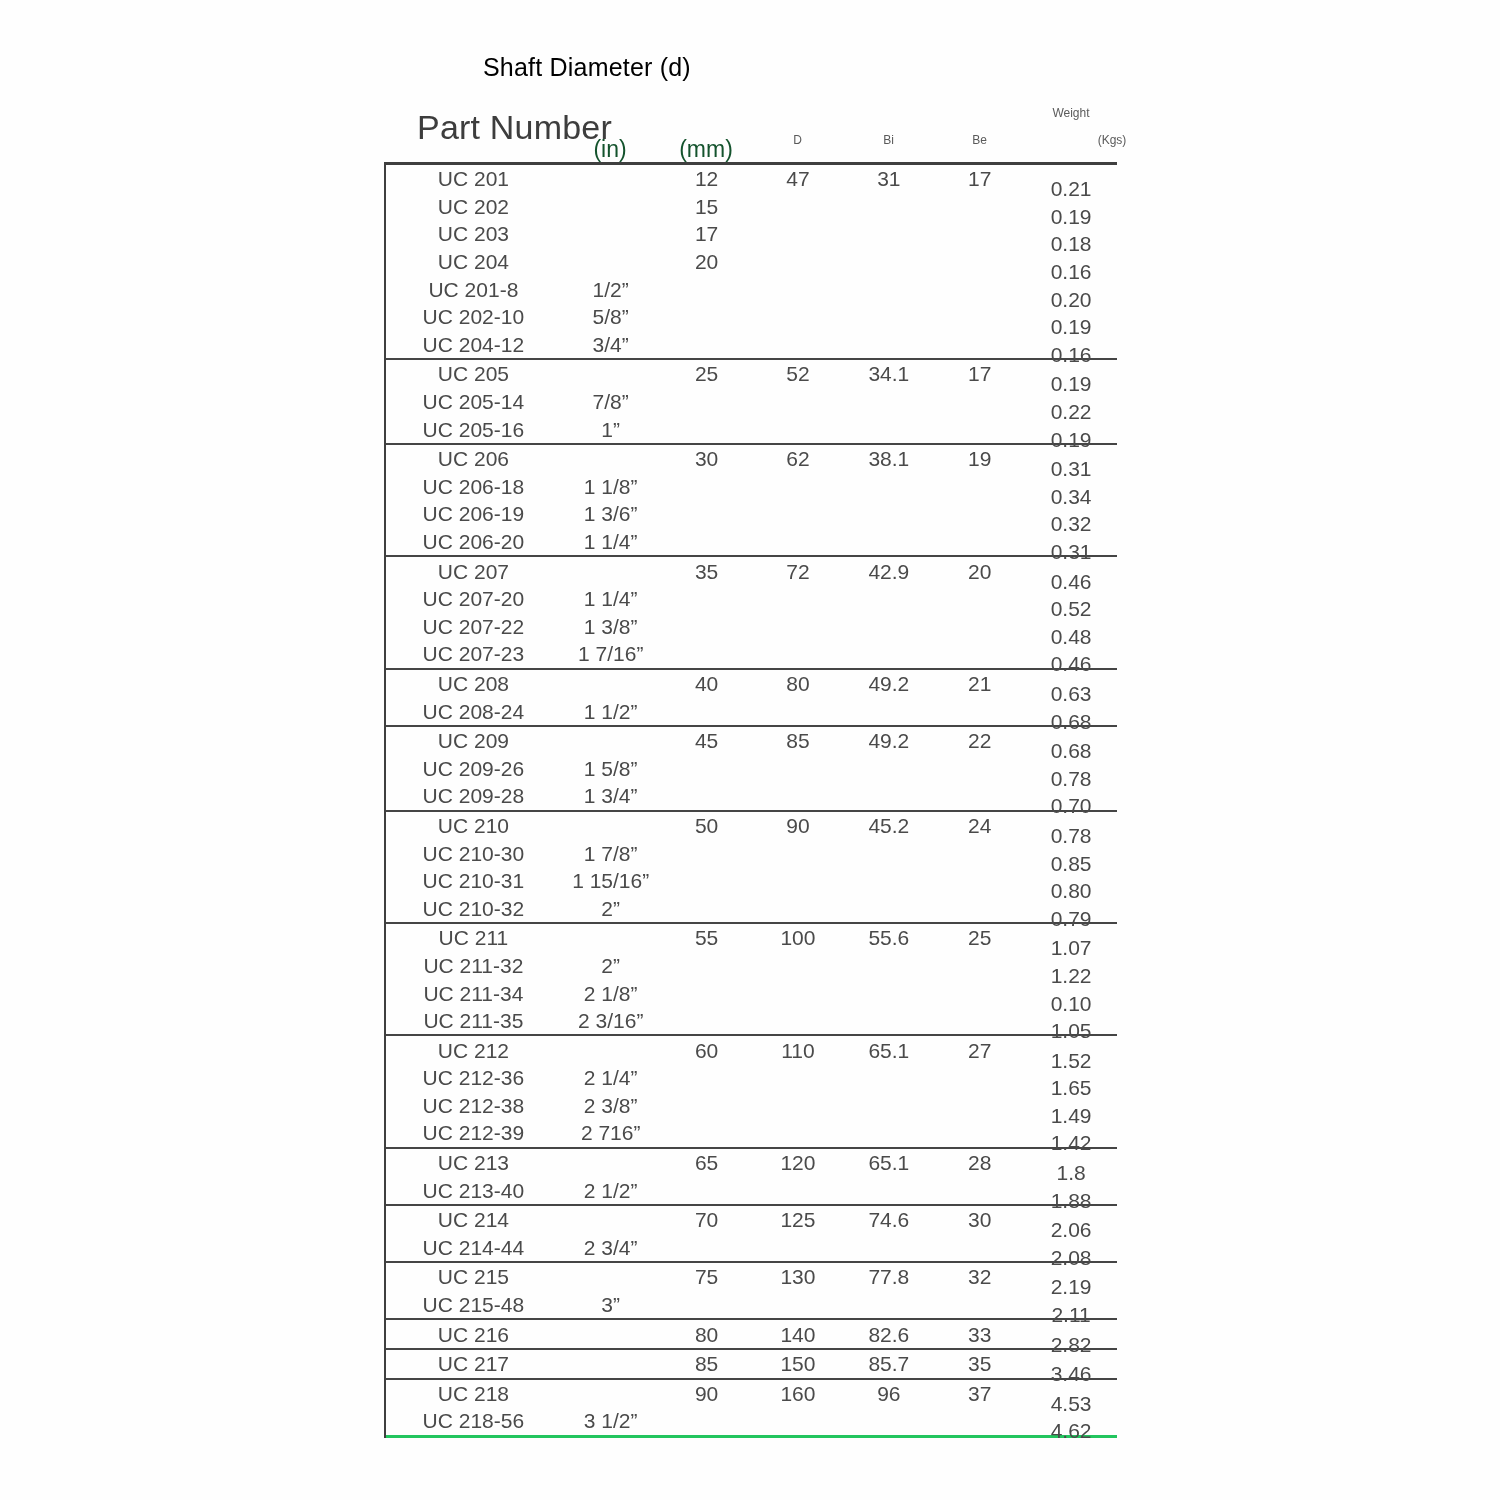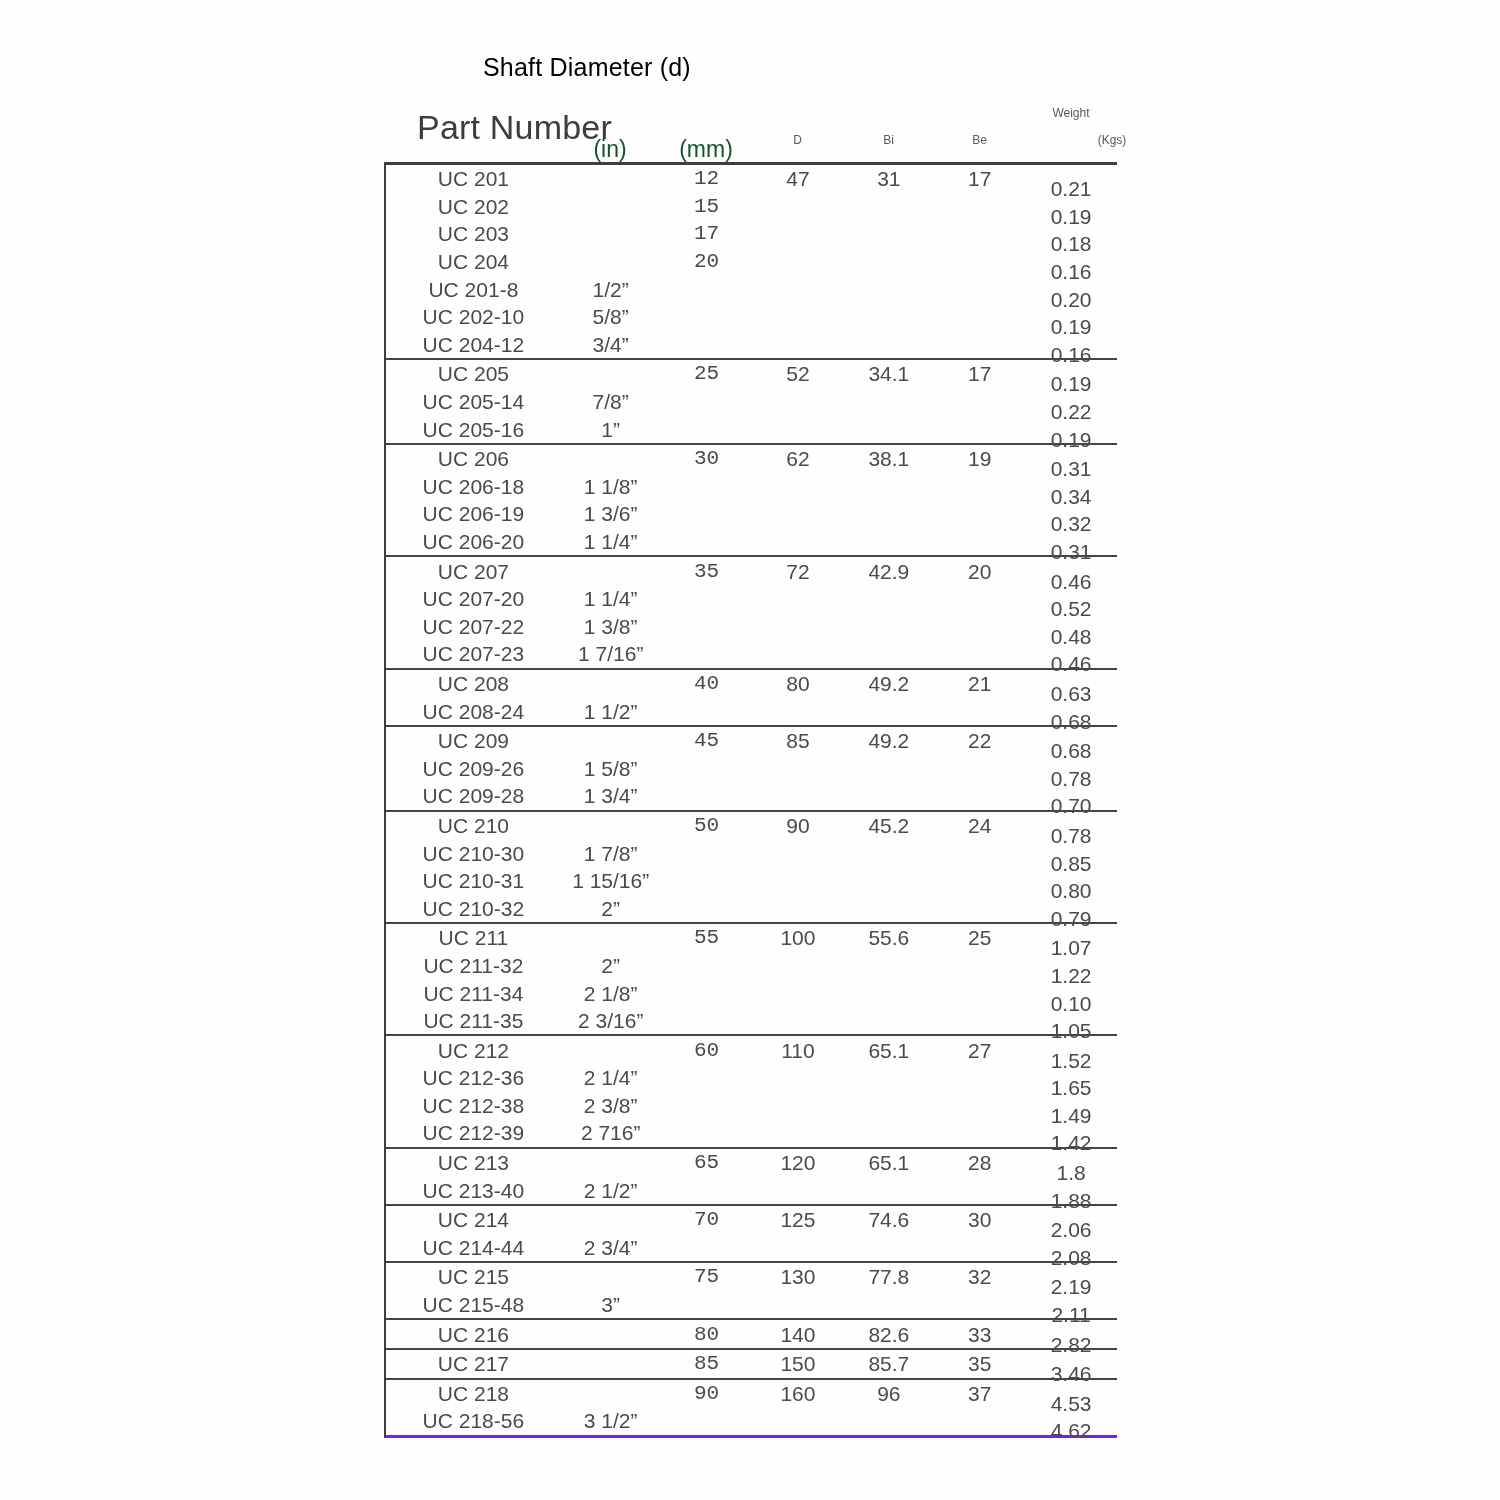--- a/index.html
+++ b/index.html
@@ -30,29 +30,29 @@
   .head-be  {left:934px;top:133px;width:91px;}
   .head-weight{left:1025px;top:106px;width:92px;}
   .head-kgs {left:1066px;top:133px;width:92px;}
   .spec-table{
     position:absolute;left:384px;top:162px;width:733px;
     border-top:3px solid #3f3f3f;
     border-left:2px solid #3f3f3f;
     box-sizing:border-box;
   }
   .group{border-bottom:2px solid #454545;}
-  .group:last-child{border-bottom:3px solid #6d28d9;}
+  .group:last-child{border-bottom:3px solid #22c55e;}
   .row{display:flex;height:27.6px;align-items:center;}
   .cell{
     text-align:center;font-size:21px;line-height:27px;
     color:#4a4a4a;white-space:nowrap;
   }
   .col-part{width:175px;}
   .col-in{width:100px;}
-  .col-mm{width:92px;font-family:Liberation Mono, monospace;}
+  .col-mm{width:92px;}
   .col-d{width:91px;}
   .col-bi{width:91px;}
   .col-be{width:91px;}
   .col-wt{width:92px;margin-top:20px;}
 </style>
 </head>
 <body>
 
 <div class="page">
 

